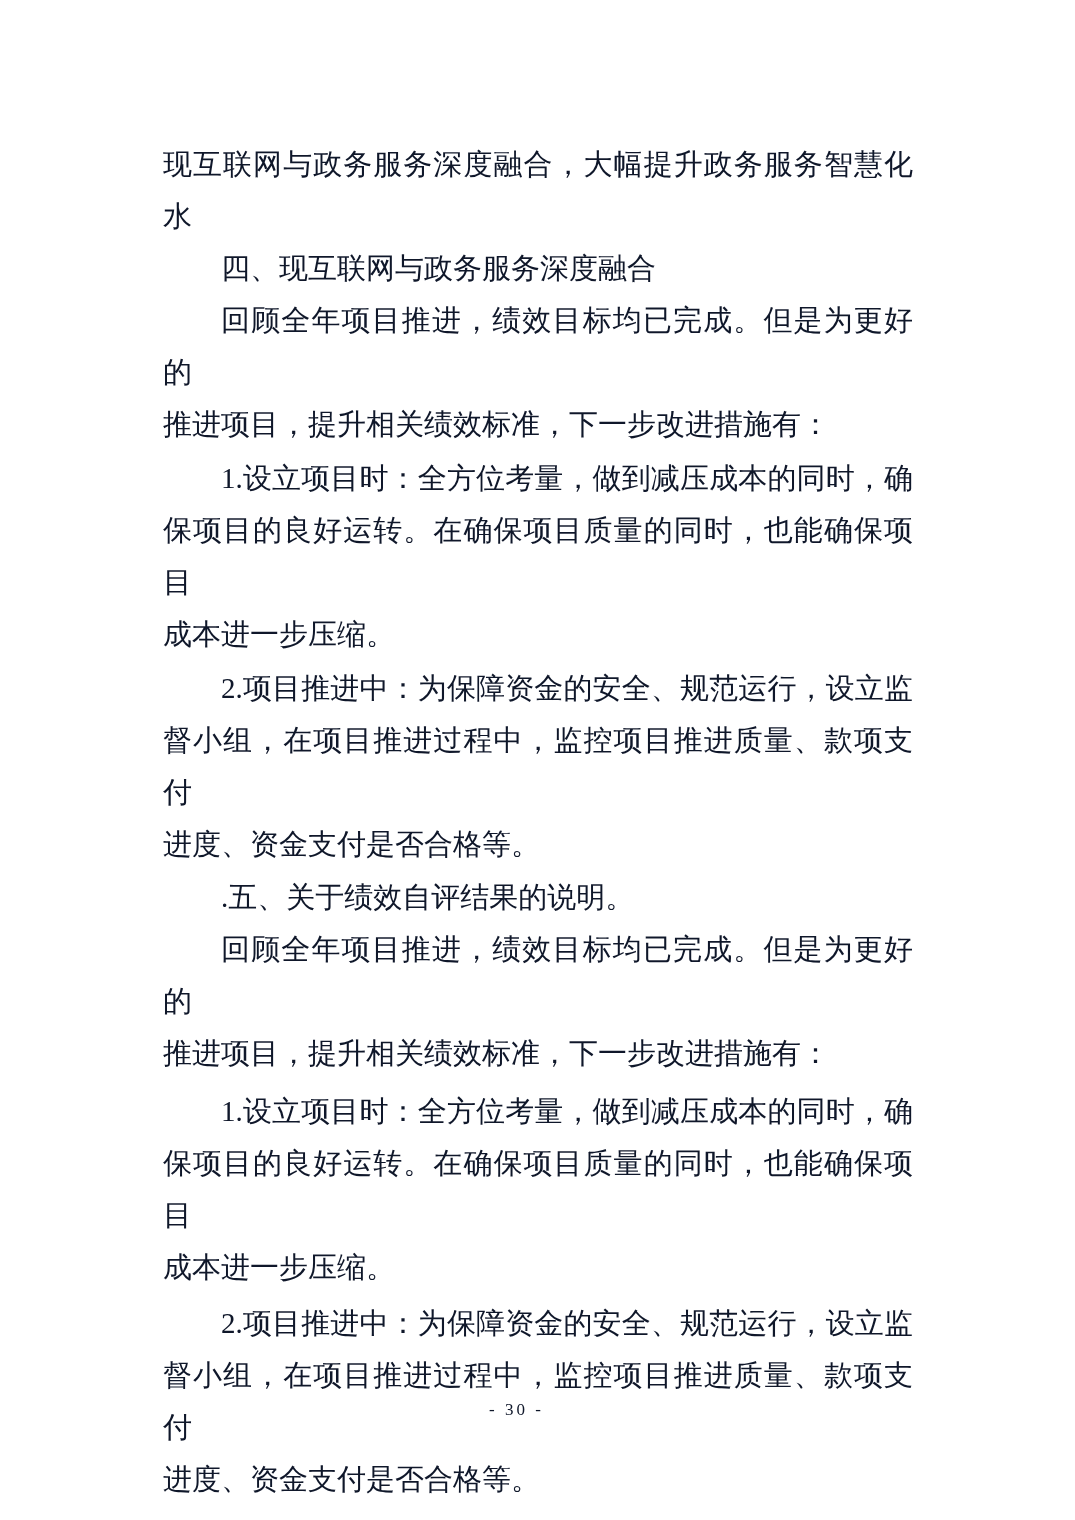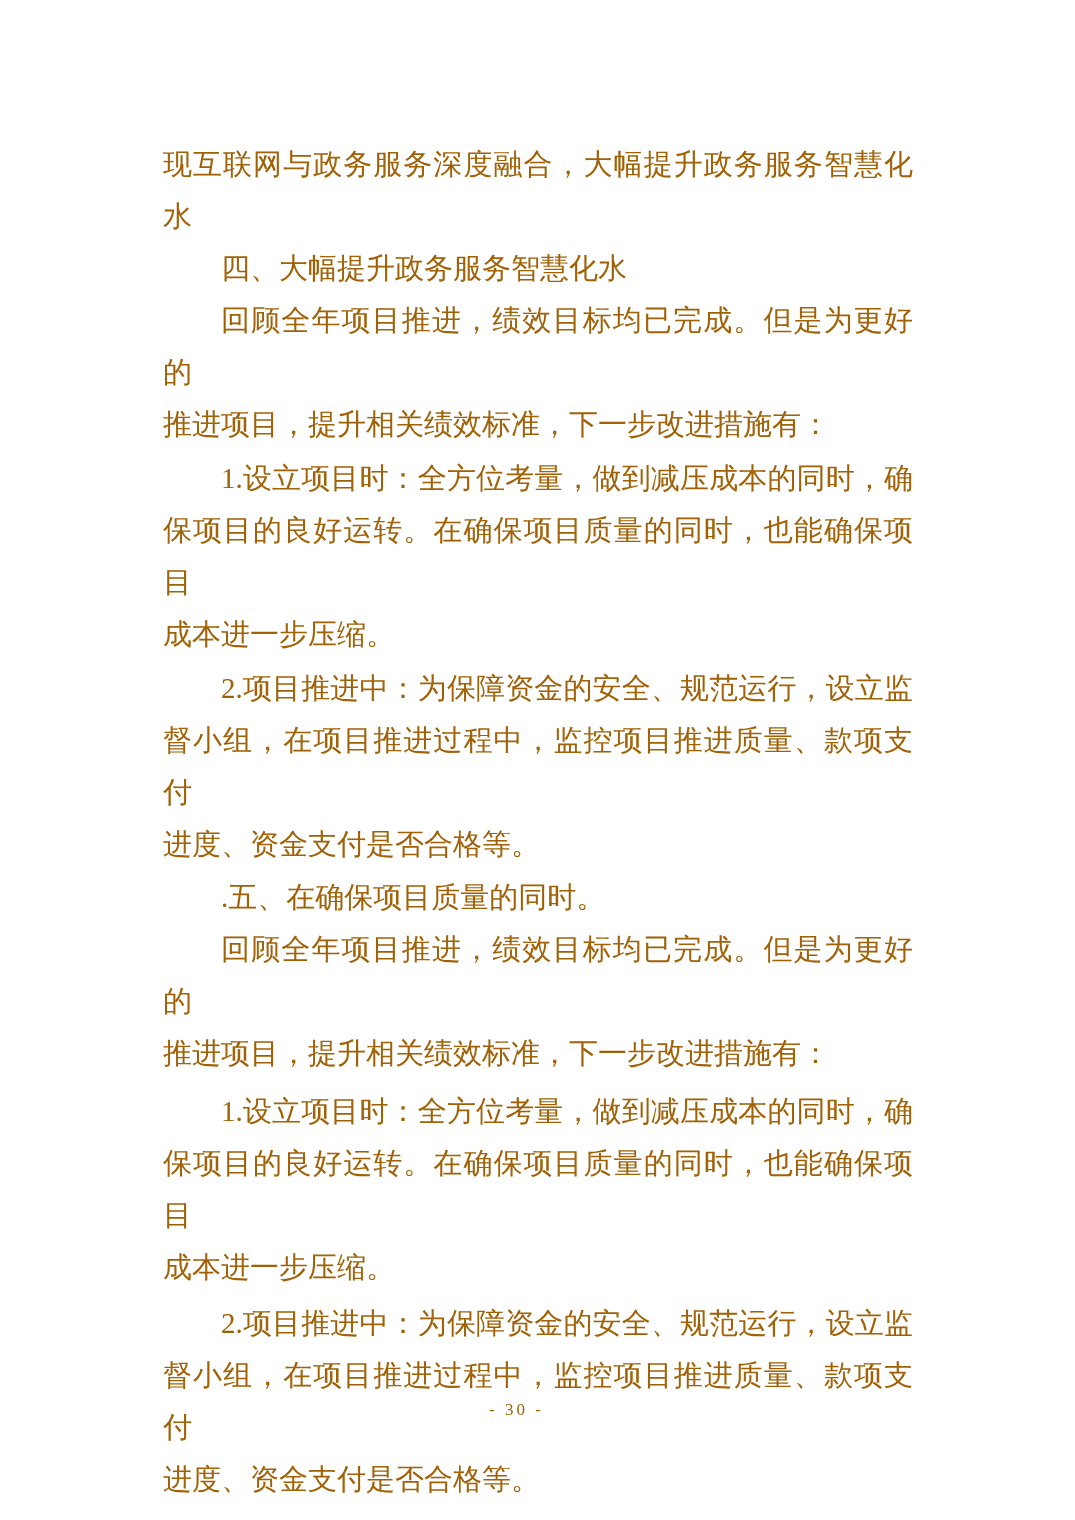--- a/index.html
+++ b/index.html
@@ -5,21 +5,21 @@
   html, body {
     margin: 0;
     padding: 0;
     background: #ffffff;
   }
   .page {
     position: relative;
     width: 1075px;
     height: 1520px;
     background: #ffffff;
-    color: #a16207;
+    color: #0f172a;
     font-family: "Liberation Serif", "DejaVu Serif", serif;
     overflow: hidden;
   }
   .content {
     position: absolute;
     left: 163px;
     top: 0;
     width: 750px;
     padding-top: 138px;
     font-size: 29px;
@@ -53,30 +53,30 @@
     font-family: "Liberation Serif", "DejaVu Serif", serif;
     letter-spacing: 3px;
   }
 </style>
 </head>
 <body>
 
 <div class="page">
   <div class="content">
     <p class="line full">现互联网与政务服务深度融合，大幅提升政务服务智慧化水</p>
-    <p class="line indent">四、大幅提升政务服务智慧化水</p>
+    <p class="line indent">四、现互联网与政务服务深度融合</p>
     <p class="line indent full">回顾全年项目推进，绩效目标均已完成。但是为更好的</p>
     <p class="line">推进项目，提升相关绩效标准，下一步改进措施有：</p>
     <p class="line indent full mt2">1.设立项目时：全方位考量，做到减压成本的同时，确</p>
     <p class="line full">保项目的良好运转。在确保项目质量的同时，也能确保项目</p>
     <p class="line">成本进一步压缩。</p>
     <p class="line indent full mt2">2.项目推进中：为保障资金的安全、规范运行，设立监</p>
     <p class="line full">督小组，在项目推进过程中，监控项目推进质量、款项支付</p>
     <p class="line">进度、资金支付是否合格等。</p>
-    <p class="line indent mt1">.五、在确保项目质量的同时。</p>
+    <p class="line indent mt1">.五、关于绩效自评结果的说明。</p>
     <p class="line indent full">回顾全年项目推进，绩效目标均已完成。但是为更好的</p>
     <p class="line">推进项目，提升相关绩效标准，下一步改进措施有：</p>
     <p class="line indent full mt6">1.设立项目时：全方位考量，做到减压成本的同时，确</p>
     <p class="line full">保项目的良好运转。在确保项目质量的同时，也能确保项目</p>
     <p class="line">成本进一步压缩。</p>
     <p class="line indent full mt4">2.项目推进中：为保障资金的安全、规范运行，设立监</p>
     <p class="line full">督小组，在项目推进过程中，监控项目推进质量、款项支付</p>
     <p class="line">进度、资金支付是否合格等。</p>
 
   </div>

